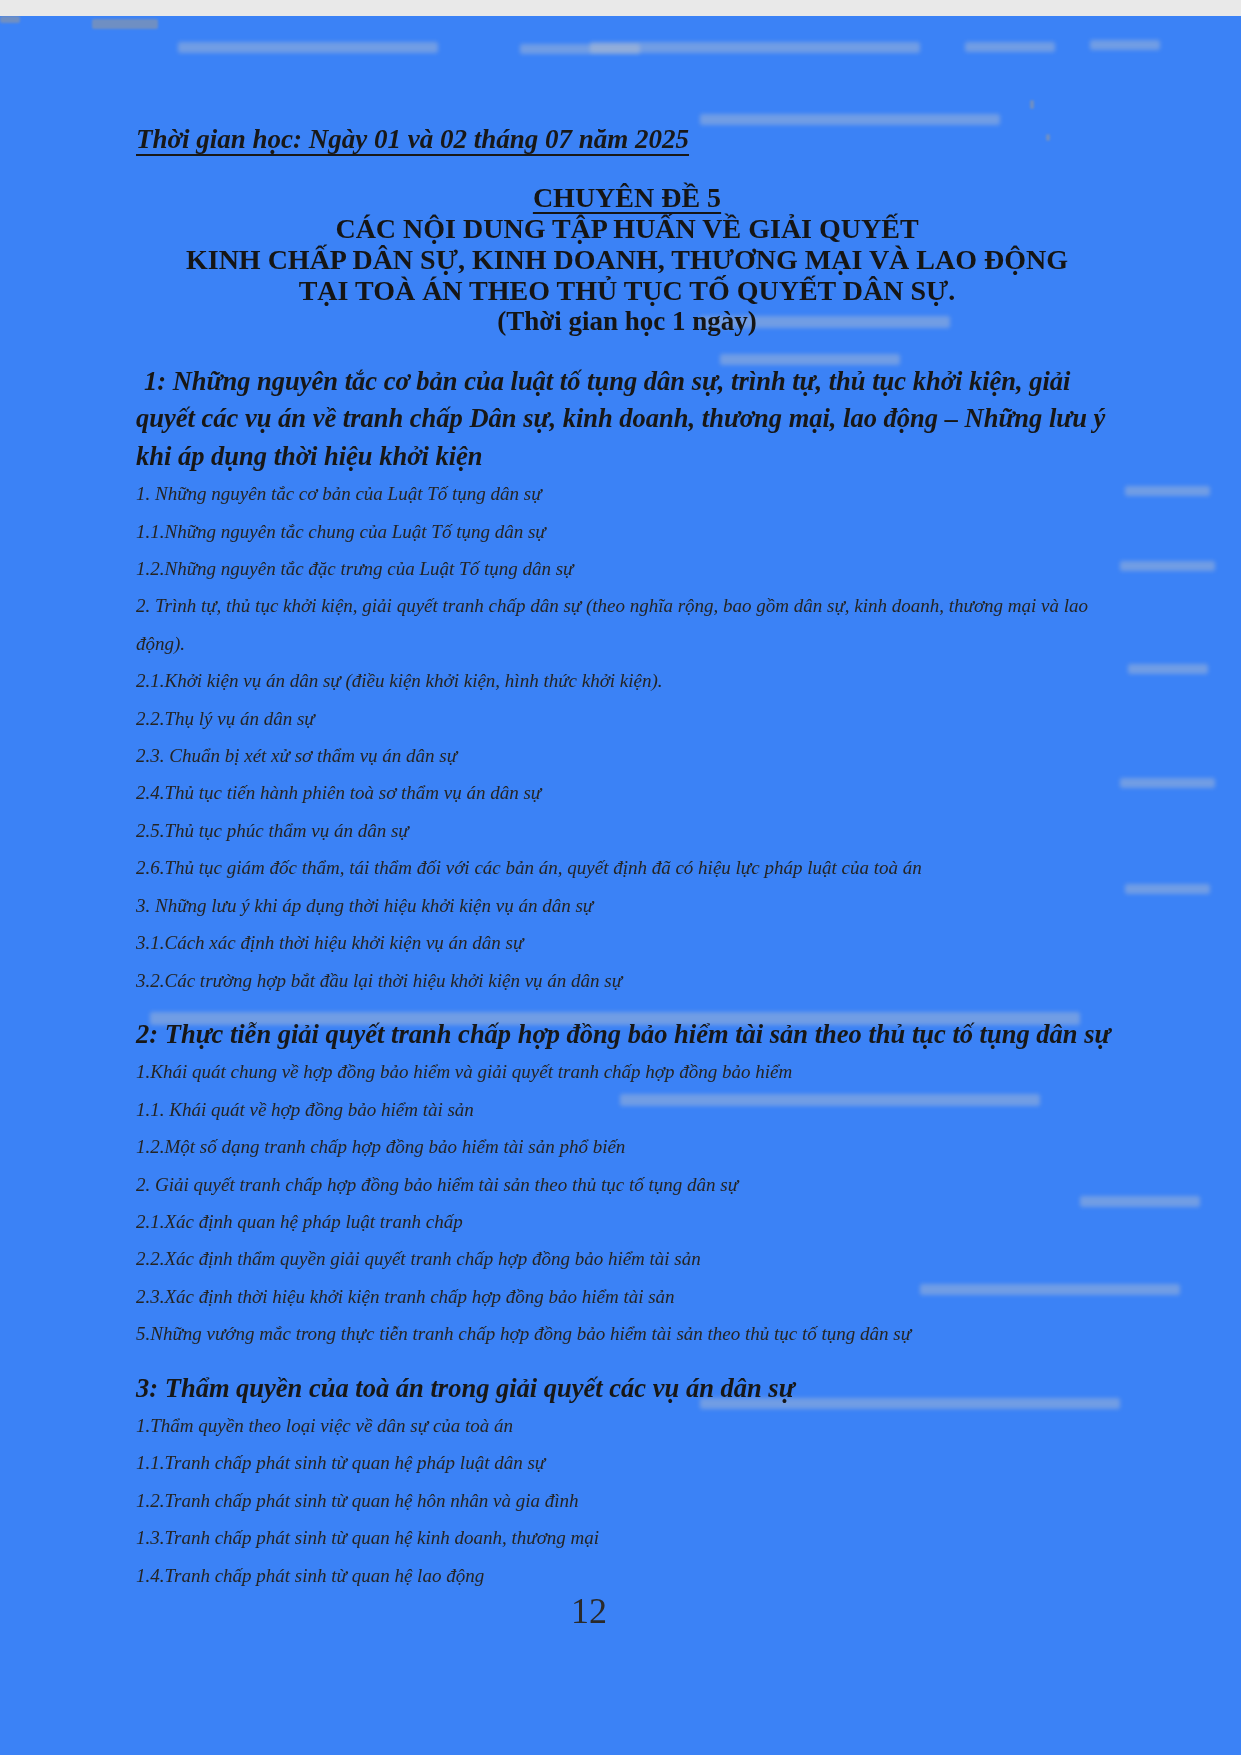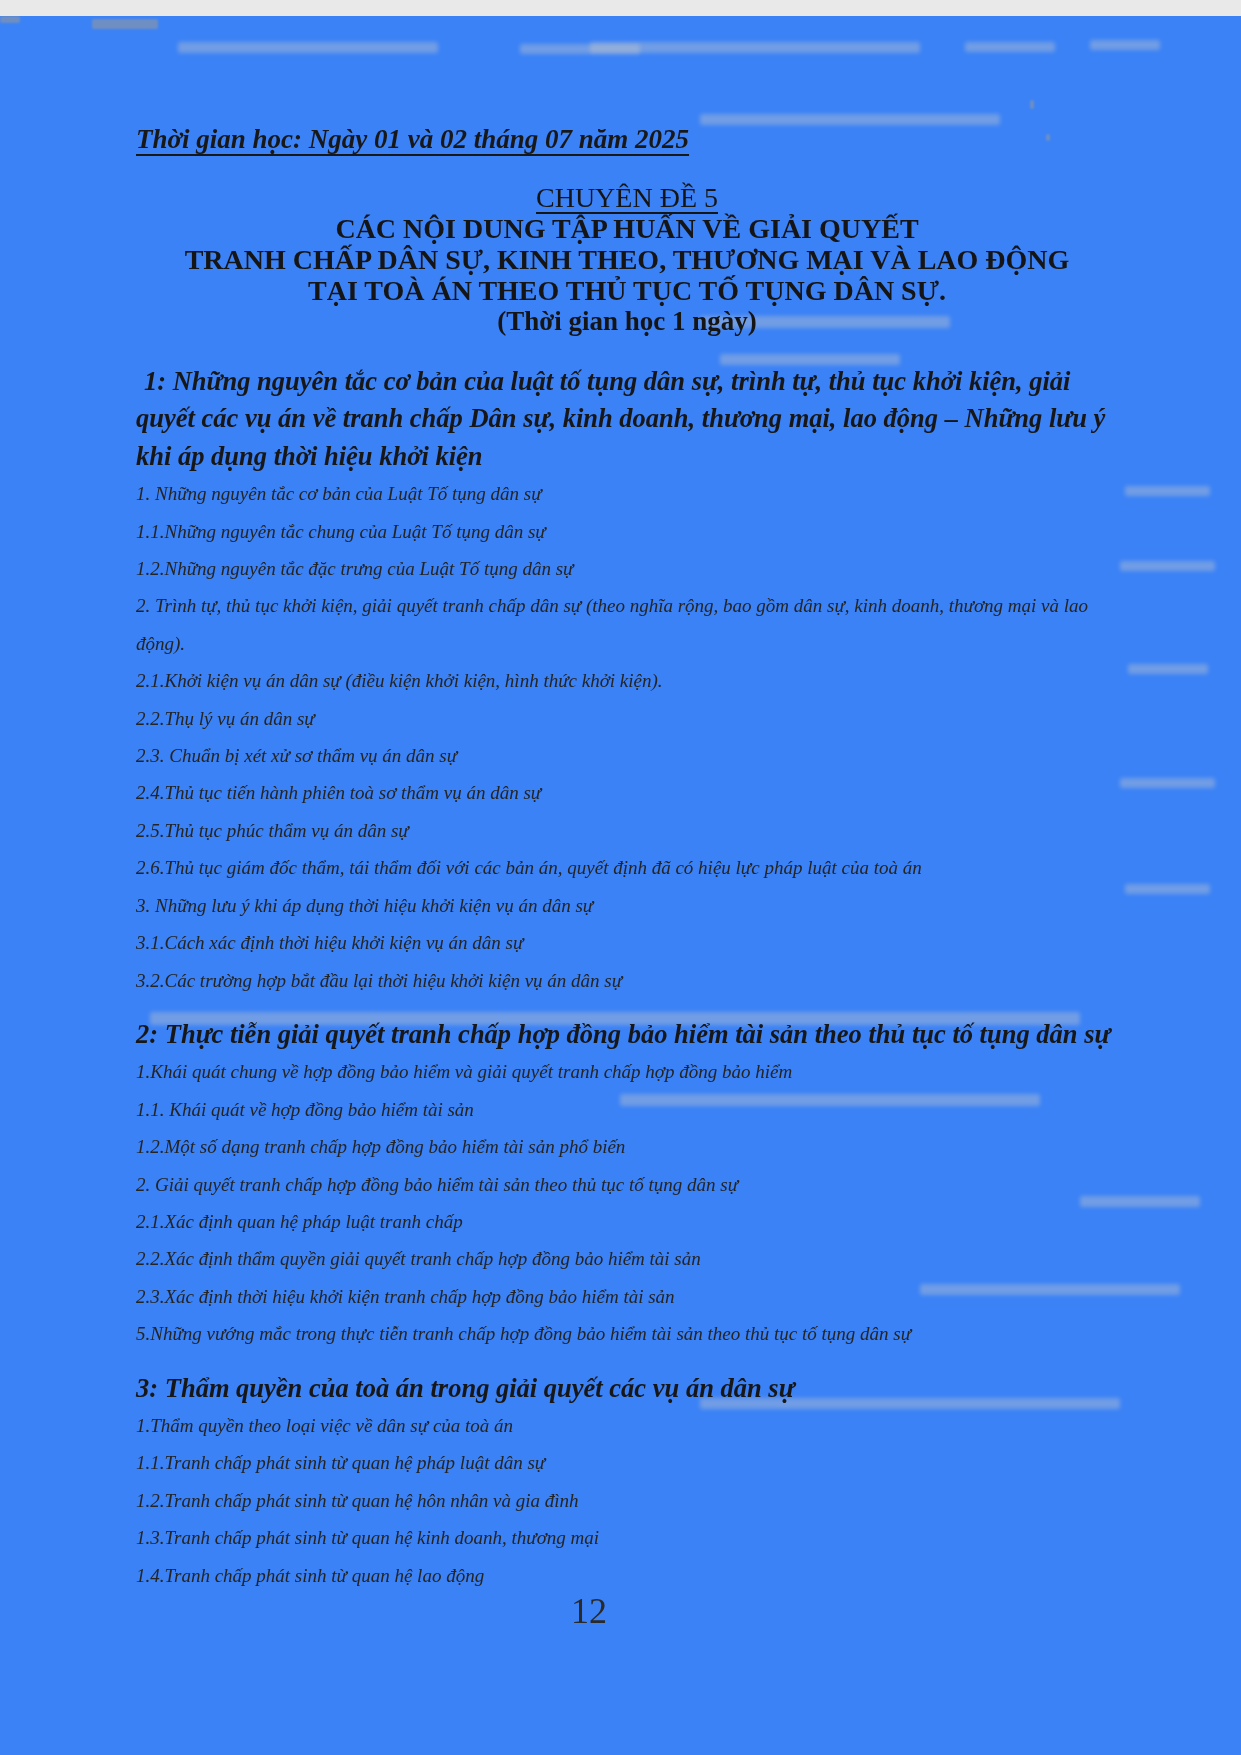--- a/index.html
+++ b/index.html
@@ -29,21 +29,21 @@
     text-decoration-thickness:2px;
     color:#181818;
   }
   .title-block{
     margin-top:24px;
     text-align:center;
     color:#151515;
   }
   .title-block p{margin:0;line-height:31px;}
   .title-main{
-    font-size:28px;font-weight:normal;
+    font-size:28px;font-weight:bold;
   }
   .title-main .u{
     text-decoration:underline;
     text-underline-offset:5px;
     text-decoration-thickness:2px;
   }
   .title-sub{font-size:28px;font-weight:bold;}
   .title-duration{font-size:27px;font-weight:bold;}
   section{margin:0;font-style:italic;}
   .sec{margin-top:17px;}
@@ -109,22 +109,22 @@
   <span class="art" style="left:920px;top:1268px;width:260px;height:11px;"></span>
   <span class="art" style="left:700px;top:1382px;width:420px;height:11px;"></span>
 
   <div class="content">
 
     <p class="schedule">Thời gian học: Ngày 01 và 02 tháng 07 năm 2025</p>
 
     <div class="title-block">
       <p class="title-main"><span class="u">CHUYÊN ĐỀ 5</span></p>
       <p class="title-sub">CÁC NỘI DUNG TẬP HUẤN VỀ GIẢI QUYẾT</p>
-      <p class="title-sub">TRANH CHẤP DÂN SỰ, KINH THEO, THƯƠNG MẠI VÀ LAO ĐỘNG</p>
-      <p class="title-sub">TẠI TOÀ ÁN THEO THỦ TỤC TỐ TỤNG DÂN SỰ.</p>
+      <p class="title-sub">KINH CHẤP DÂN SỰ, KINH DOANH, THƯƠNG MẠI VÀ LAO ĐỘNG</p>
+      <p class="title-sub">TẠI TOÀ ÁN THEO THỦ TỤC TỐ QUYẾT DÂN SỰ.</p>
       <p class="title-duration">(Thời gian học 1 ngày)</p>
     </div>
 
     <section class="sec sec1">
       <p class="sec-heading indent">1: Những nguyên tắc cơ bản của luật tố tụng dân sự, trình tự, thủ tục khởi kiện, giải quyết các vụ án về tranh chấp Dân sự, kinh doanh, thương mại, lao động – Những lưu ý khi áp dụng thời hiệu khởi kiện</p>
       <p class="line">1. Những nguyên tắc cơ bản của Luật Tố tụng dân sự</p>
       <p class="line">1.1.Những nguyên tắc chung của Luật Tố tụng dân sự</p>
       <p class="line">1.2.Những nguyên tắc đặc trưng của Luật Tố tụng dân sự</p>
       <p class="line">2. Trình tự, thủ tục khởi kiện, giải quyết tranh chấp dân sự (theo nghĩa rộng, bao gồm dân sự, kinh doanh, thương mại và lao động).</p>
       <p class="line">2.1.Khởi kiện vụ án dân sự (điều kiện khởi kiện, hình thức khởi kiện).</p>

